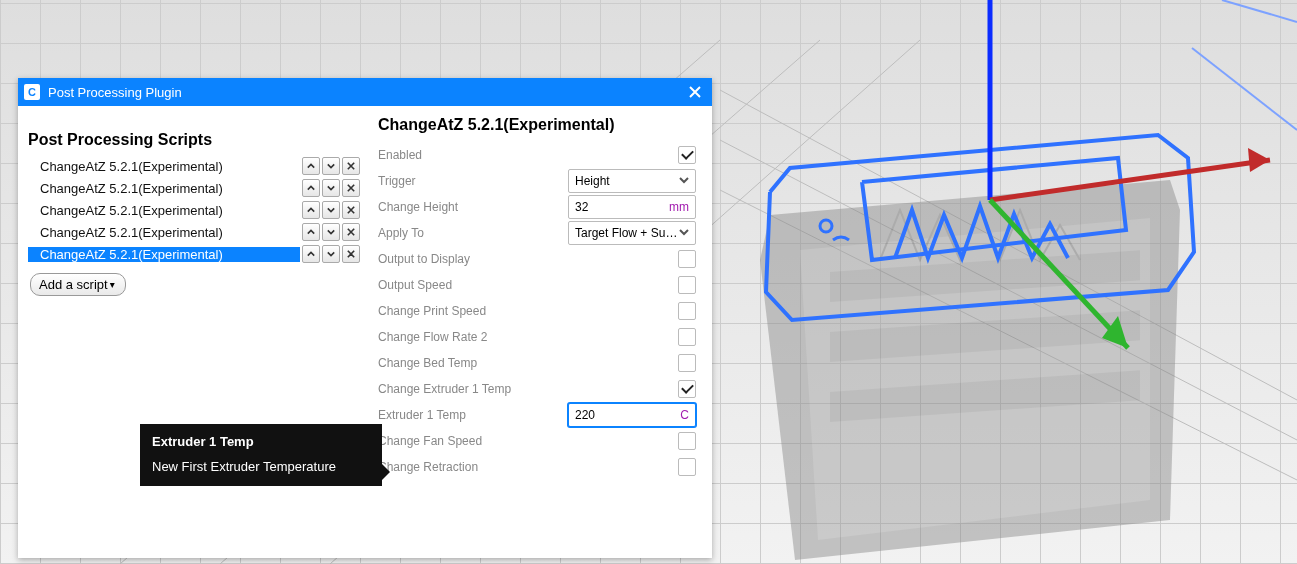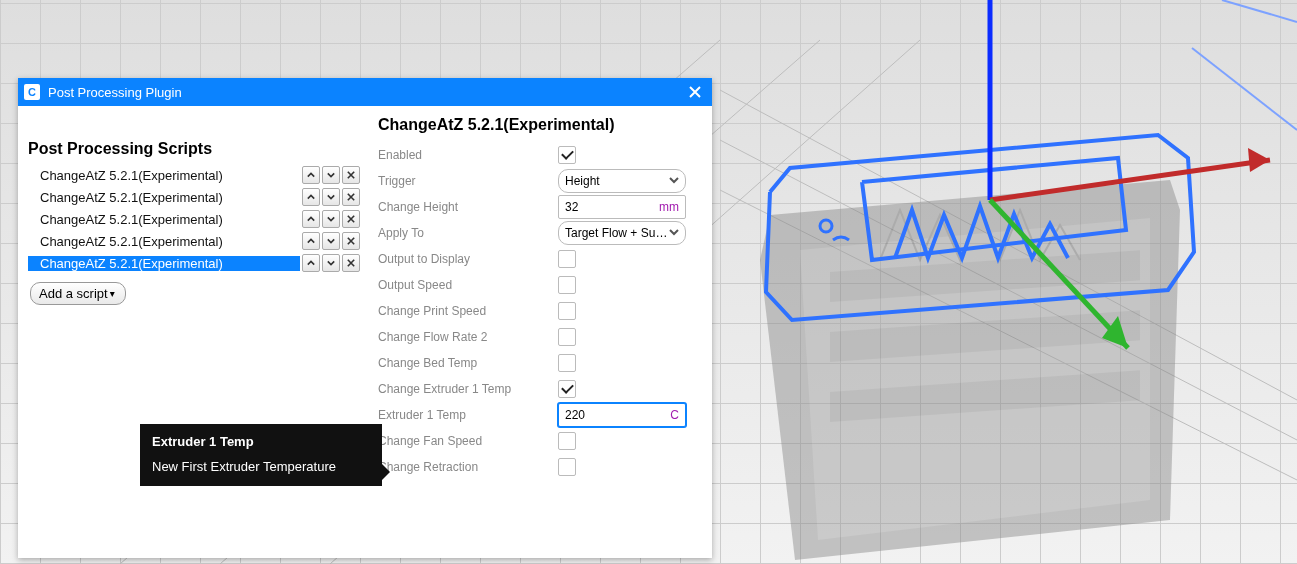--- a/index.html
+++ b/index.html
@@ -71,23 +71,22 @@
   }
   .close svg { width: 12px; height: 12px; stroke: #fff; stroke-width: 2; }
 
   .body {
     flex: 1;
     display: flex;
     overflow: hidden;
   }
   .left {
     width: 352px;
-    padding: 10px 10px;
+    padding: 25px 10px;
     overflow-y: auto;
-    margin-top: 24px;
   }
   .right {
     flex: 1;
     padding: 10px 16px 10px 8px;
     overflow-y: auto;
   }
 
   .section-title { font-size: 16px; font-weight: 700; margin-bottom: 6px; }
 
   .script-row {
@@ -131,20 +130,21 @@
     align-items: center;
   }
   .add-script .caret { margin-left: 2px; font-size: 10px; }
 
   .panel-title { font-size: 16px; font-weight: 700; margin-bottom: 8px; }
 
   .setting {
     display: flex;
     align-items: center;
     height: 26px;
+    justify-content: space-between;
   }
   .setting .label {
     flex: 0 0 180px;
     color: #888;
     font-size: 12px;
   }
   .setting .control {
     flex: 0 0 auto;
   }
   .chk {
@@ -159,21 +159,21 @@
     content: "";
     width: 9px; height: 5px;
     border-left: 2px solid #222;
     border-bottom: 2px solid #222;
     transform: rotate(-45deg);
     margin-top: -3px;
   }
   .sel {
     width: 128px; height: 24px;
     border: 1px solid #bbb;
-    border-radius: 10px;
+    border-radius: 2px;
     background: #fff;
     display: flex;
     align-items: center;
     padding: 0 6px;
     cursor: pointer;
     font-size: 12px;
     position: relative;
   }
   .sel .val { flex: 1; overflow: hidden; white-space: nowrap; text-overflow: ellipsis; }
   .sel .chev {

